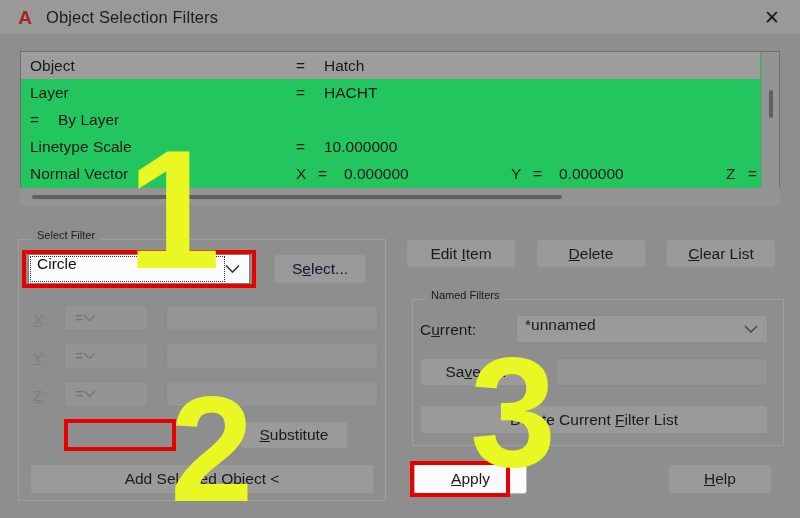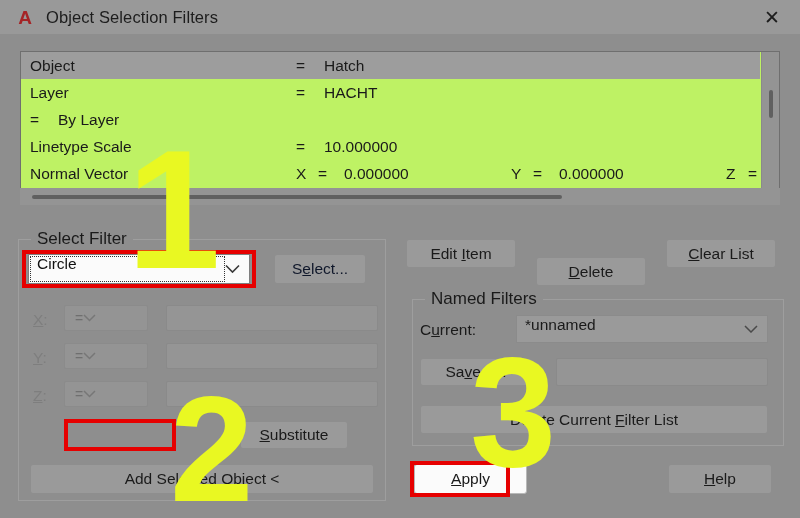--- a/index.html
+++ b/index.html
@@ -55,21 +55,21 @@
     font-size: 19px;
     color: #1c1c1c;
     cursor: pointer;
   }
 
   
   .list-frame {
     position: absolute;
     left: 20px; top: 51px;
     width: 760px; height: 154px;
-    background: #bef264;
+    background: #22c55e;
     border: 1px solid #6f6f6f;
     box-sizing: border-box;
     overflow: hidden;
   }
   .list-rows {
     position: absolute;
     left: 0; top: 0;
     right: 19px;
     overflow: hidden;
   }
@@ -124,21 +124,21 @@
   .group {
     position: absolute;
     border: 1px solid #9e9e9e;
     box-sizing: border-box;
   }
   .group-title {
     position: absolute;
     top: -11px; left: 12px;
     padding: 0 6px;
     background: #8e8e8e;
-    font-size: 17px;
+    font-size: 11px;
     color: #1a1a1a;
     white-space: nowrap;
   }
   #group-select-filter { left: 18px; top: 239px; width: 368px; height: 262px; }
   #group-named-filters { left: 412px; top: 299px; width: 372px; height: 147px; }
 
   
   .combo {
     position: absolute;
     background: #9a9a9a;
@@ -359,21 +359,21 @@
   <div class="btn" style="left:240px; top:421px; width:108px; height:28px;">
     <span><u class="ak">S</u>ubstitute</span>
   </div>
   <div class="btn" style="left:30px; top:464px; width:344px; height:30px;">
     <span>Add Selected Object &lt;</span>
   </div>
 
   <div class="btn" style="left:406px; top:239px; width:110px; height:29px;">
     <span>Edit <u class="ak">I</u>tem</span>
   </div>
-  <div class="btn" style="left:536px; top:257px; width:110px; height:29px;align-items:center;">
+  <div class="btn" style="left:536px; top:239px; width:110px; height:29px;align-items:center;">
     <span><u class="ak">D</u>elete</span>
   </div>
   <div class="btn" style="left:666px; top:239px; width:110px; height:29px;">
     <span><u class="ak">C</u>lear List</span>
   </div>
 
   <div class="group" id="group-named-filters">
     <div class="group-title">Named Filters</div>
   </div>
 

